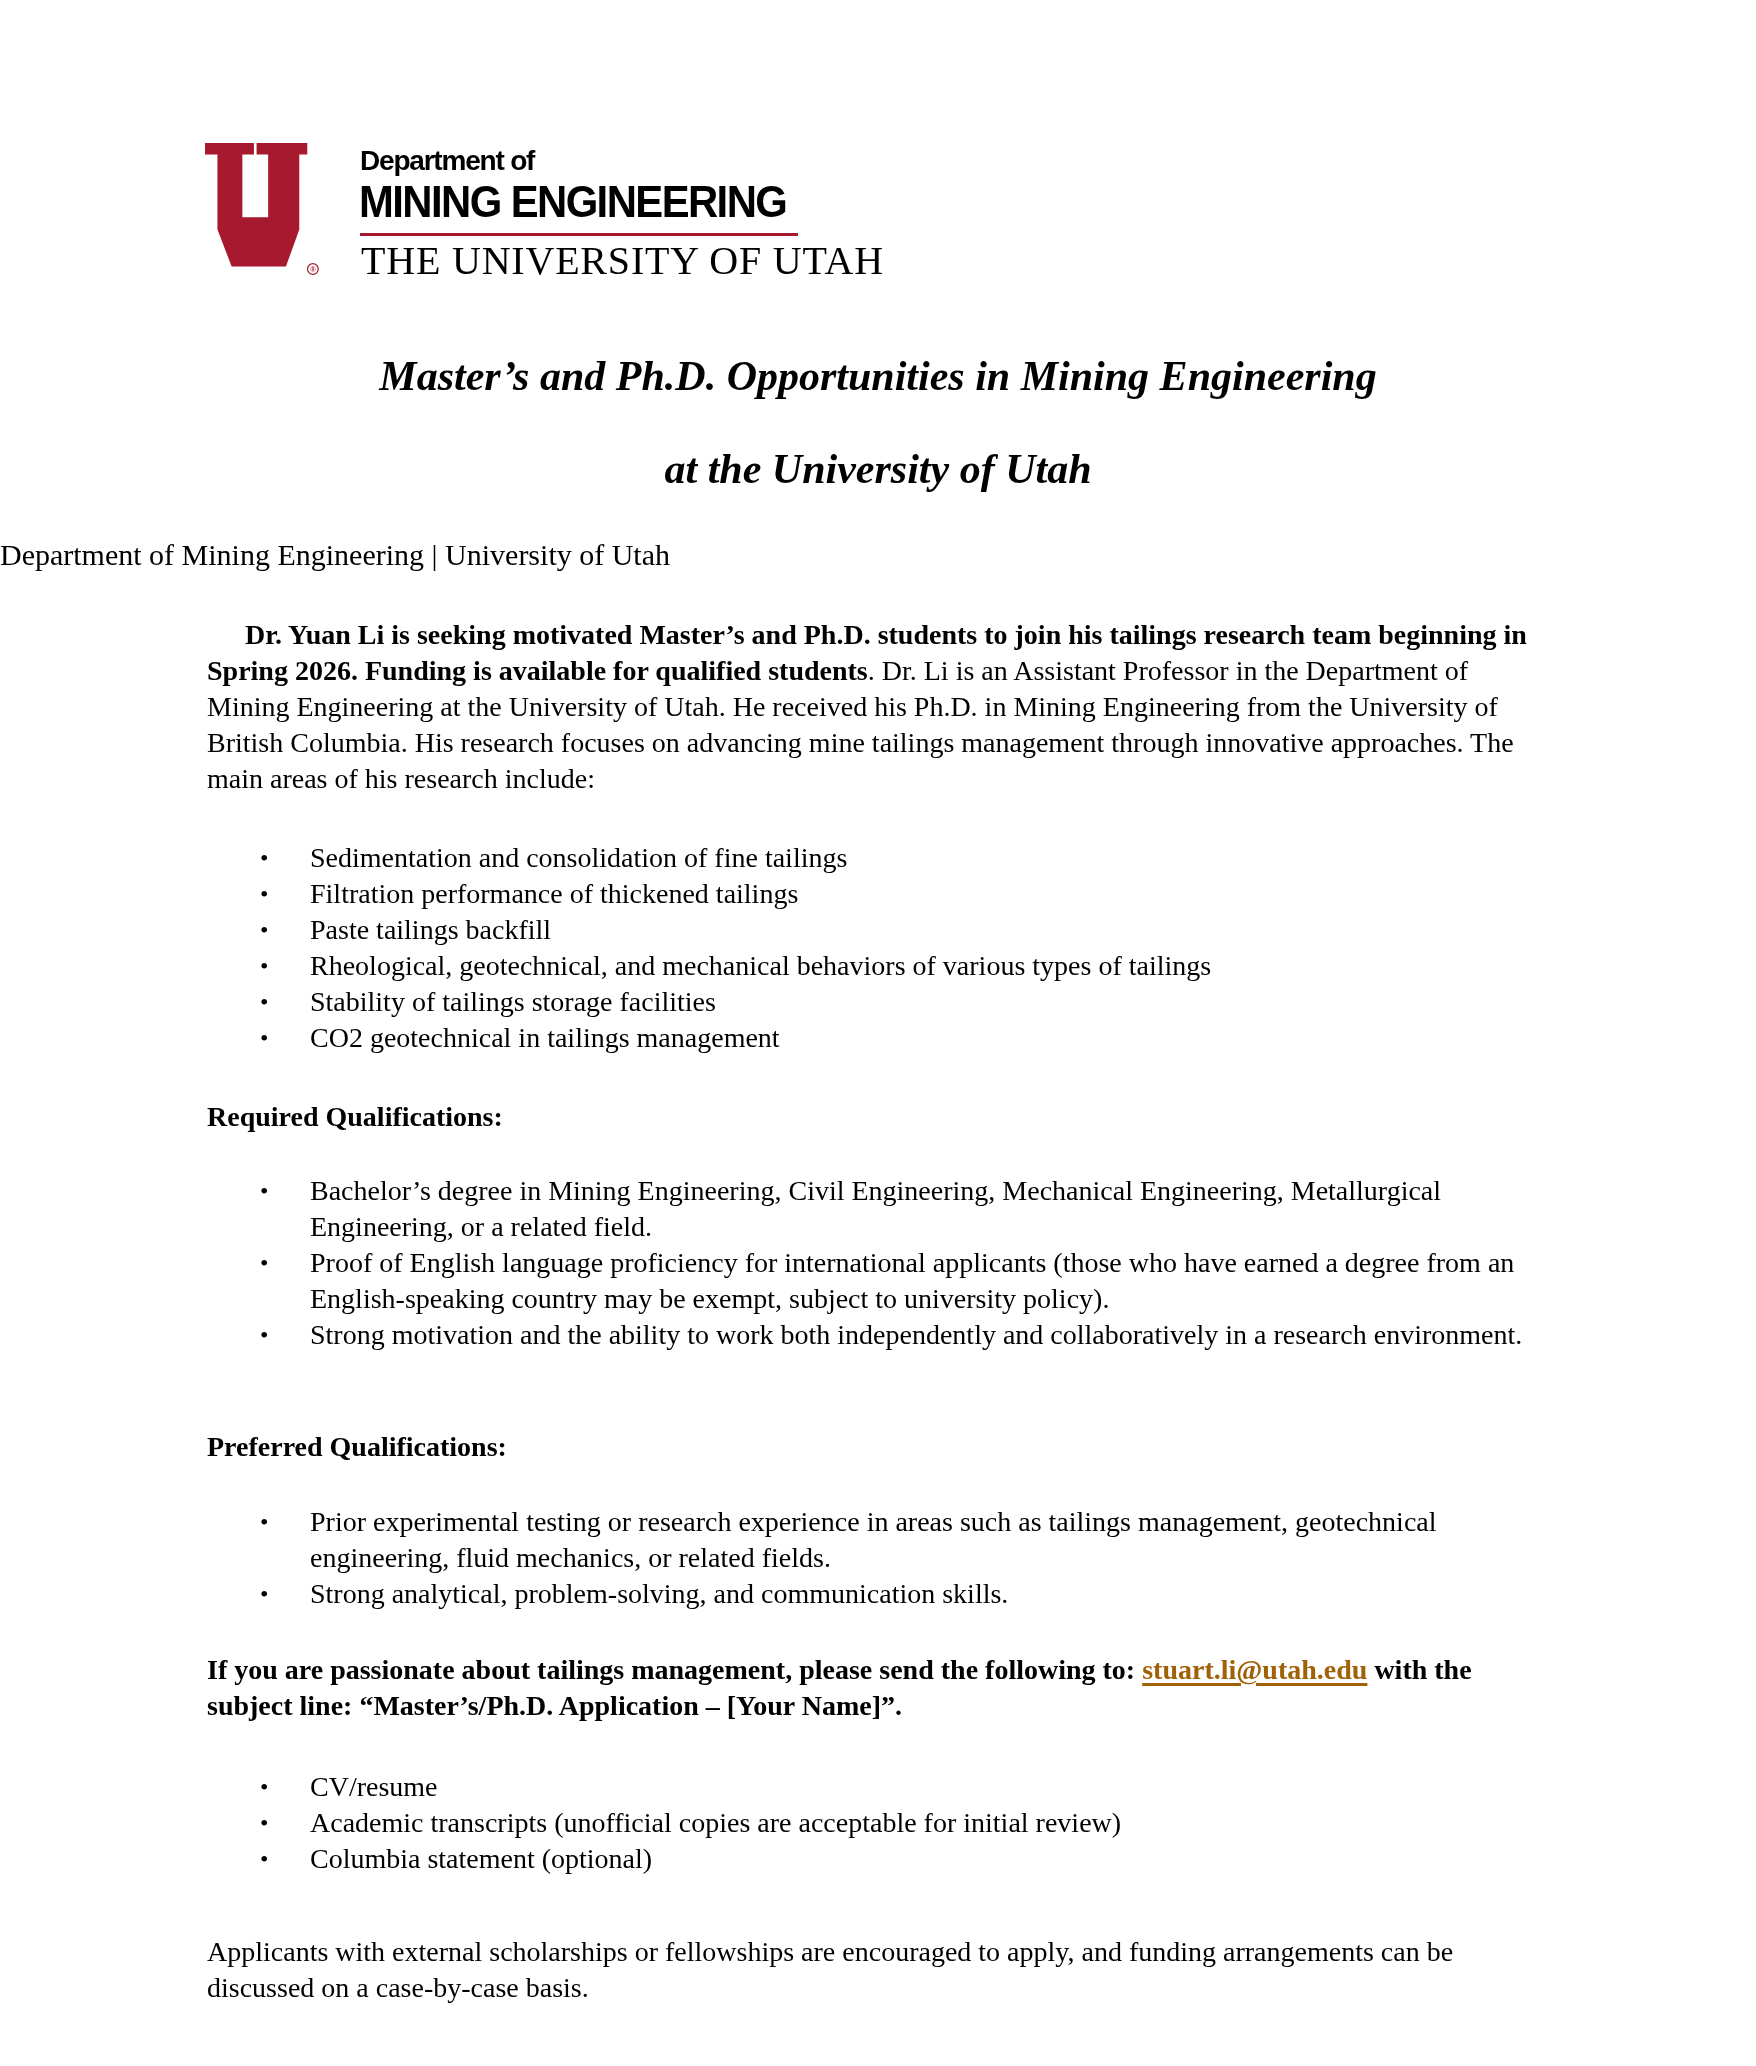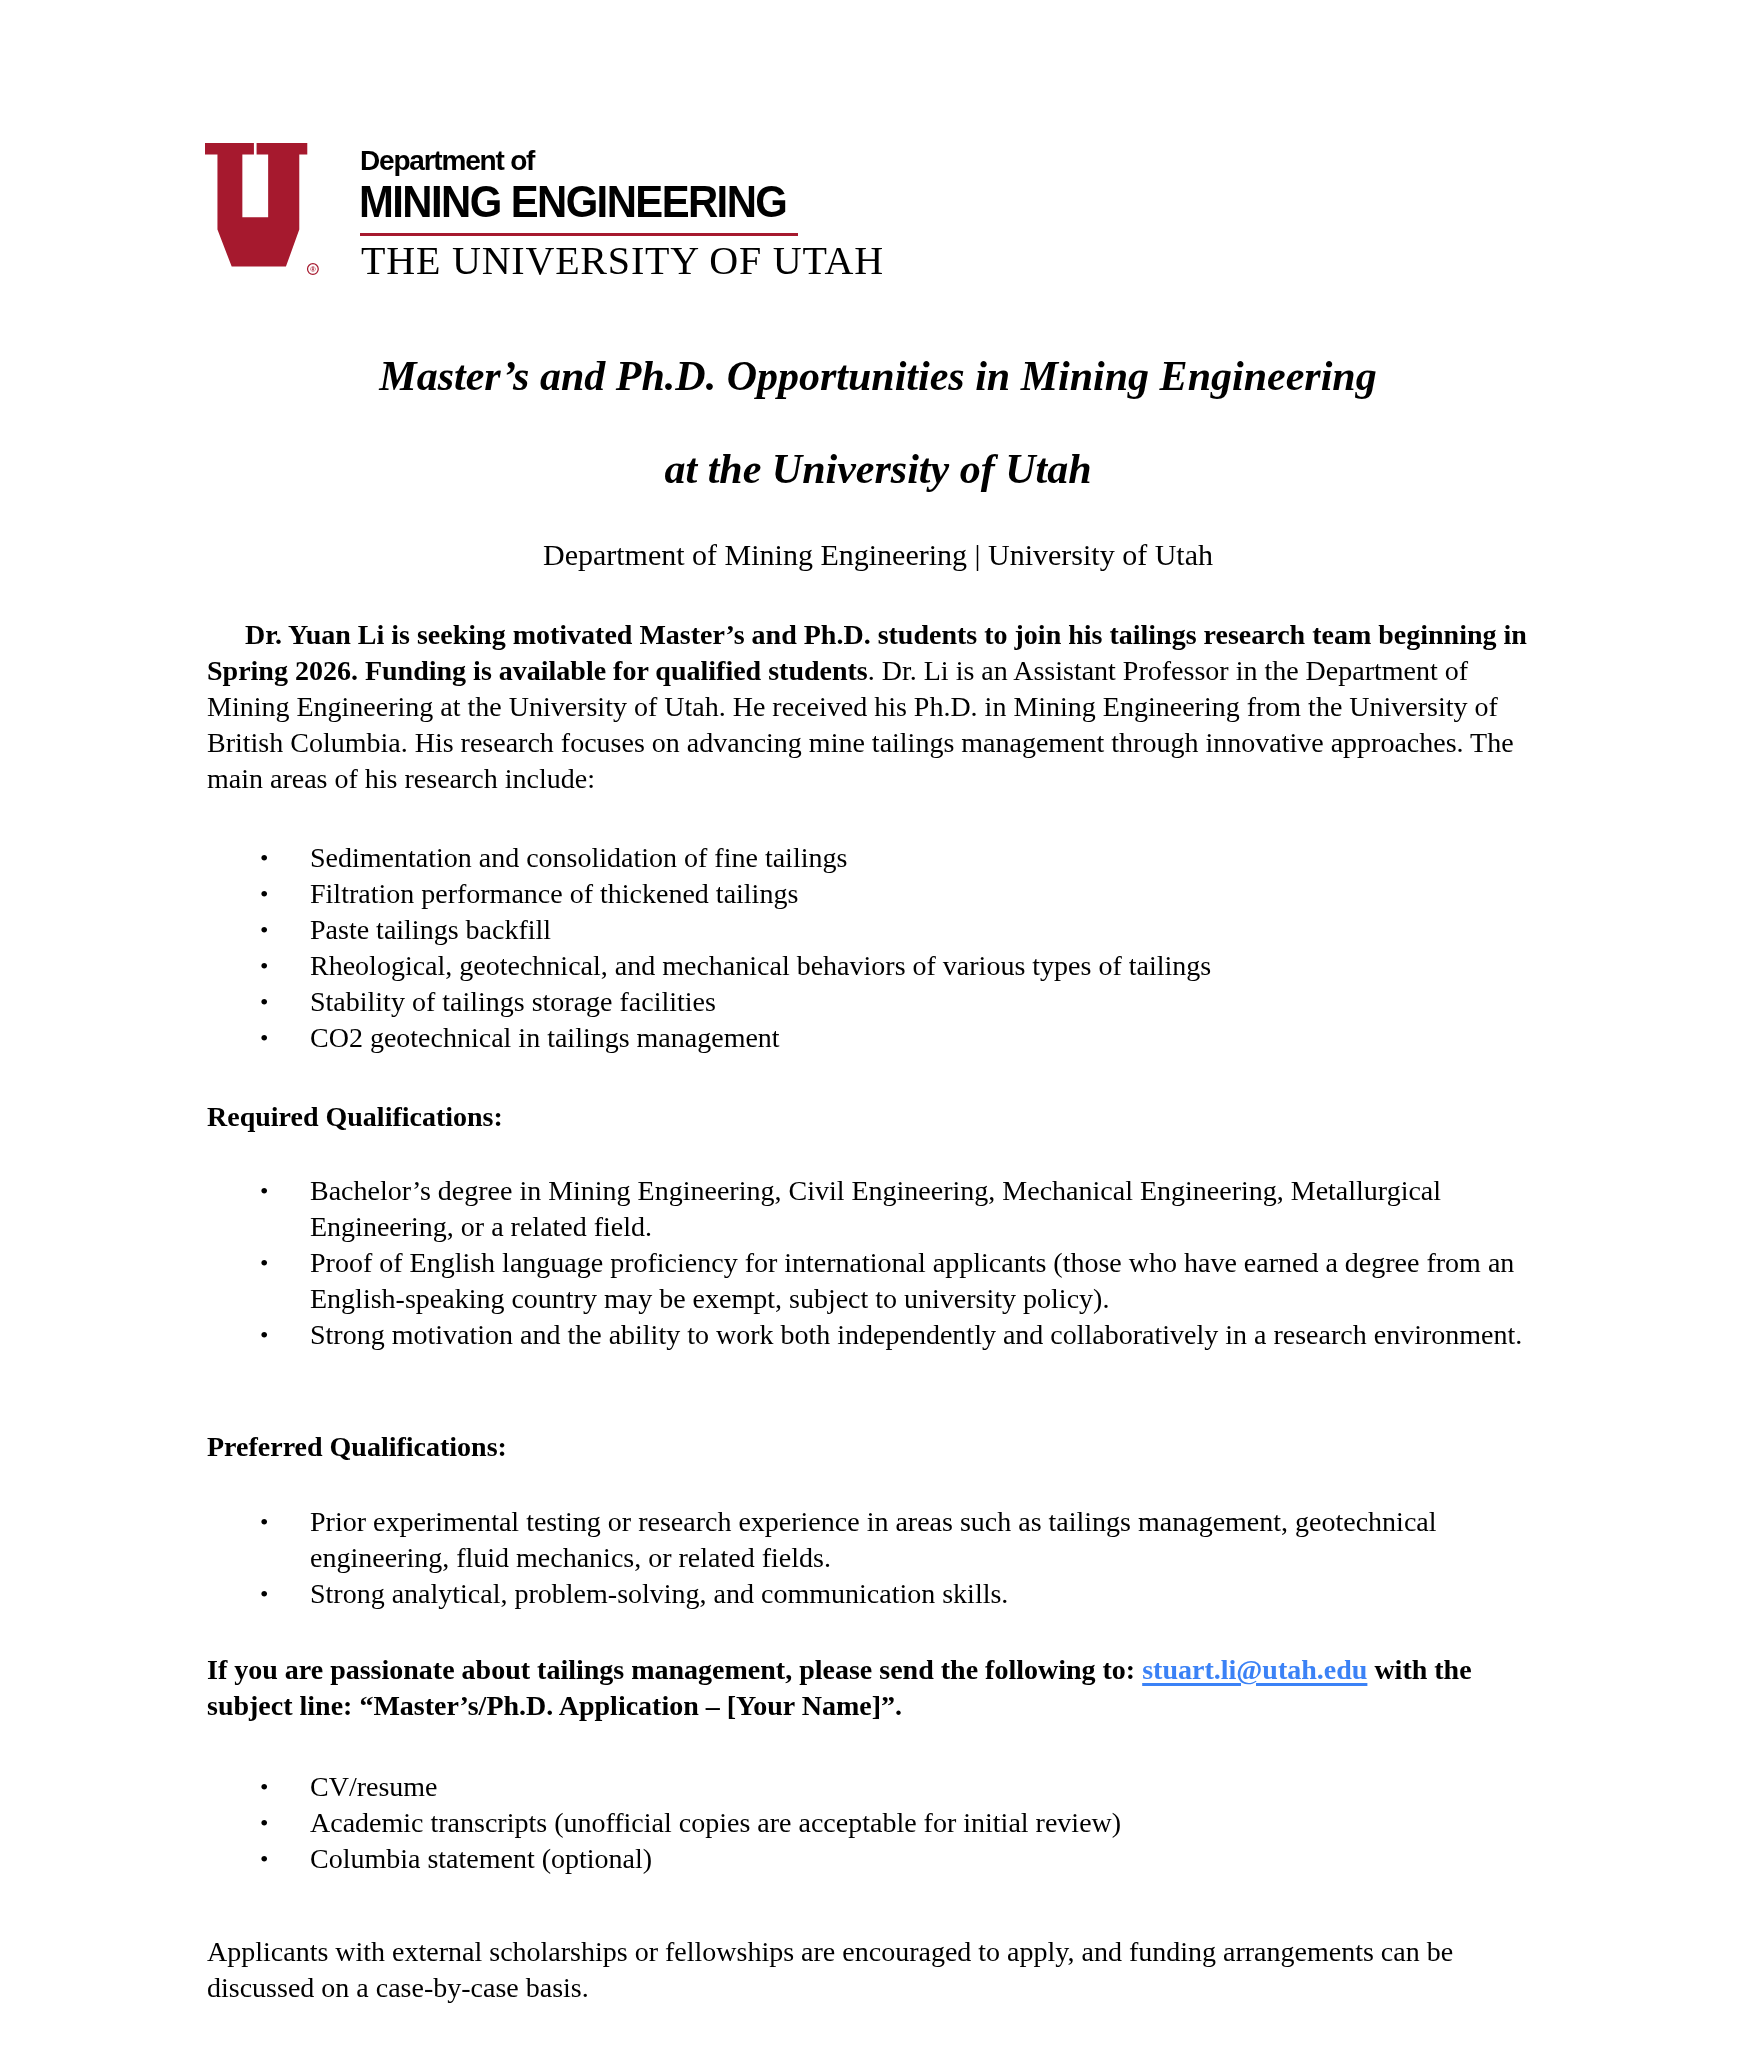--- a/index.html
+++ b/index.html
@@ -19,42 +19,42 @@
                    transform: scaleX(0.93); transform-origin: left top; white-space: nowrap; }
     #logo-rule { position: absolute; left: 155px; top: 90px; width: 438px; height: 2.9px; background: #a6192e; }
     #logo-univ { position: absolute; left: 156px; top: 98px;
                  font-family: "Liberation Serif", "DejaVu Serif", serif;
                  font-size: 40px; letter-spacing: 0.8px; line-height: 1; white-space: nowrap; font-weight: normal; }
 
     
     .title { left: 0; width: 1756px; text-align: center; font-weight: bold; font-size: 42px; line-height: 1; font-style: italic; }
     #title-1 { top: 355px; }
     #title-2 { top: 448px; }
-    #subtitle { left: 0; width: 1756px; text-align: center; top: 540px; font-size: 30px; line-height: 1; }
+    #subtitle { left: 0; width: 1756px; top: 540px; font-size: 30px; line-height: 1; }
 
     
     .body-block { left: 207px; width: 1347px; font-size: 28px; line-height: 36px; }
     #intro { top: 617px; }
     #intro b { font-weight: bold; margin-left: 38px; }
 
     ul.bullets { position: absolute; left: 207px; width: 1347px; margin: 0; padding: 0; list-style: none;
                  font-size: 28px; line-height: 36px; }
     ul.bullets li { position: relative; padding-left: 103px; }
     ul.bullets li .dot { position: absolute; left: 53px; top: 0; font-size: 24px; }
     #research-list { top: 840px; }
     #req-list { top: 1173px; }
     #pref-list { top: 1504px; }
     #apply-list { top: 1769px; }
 
     .heading { left: 207px; font-weight: bold; font-size: 28px; line-height: 36px; }
     #req-heading { top: 1099px; }
     #pref-heading { top: 1429px; }
 
     #apply { top: 1652px; font-weight: bold; }
-    #apply a { color: #3b82f6; text-decoration: underline; text-decoration-thickness: 2.5px; text-underline-offset: 4.1px; font-weight: bold; }
+    #apply a { color: #a16207; text-decoration: underline; text-decoration-thickness: 2.5px; text-underline-offset: 4.1px; font-weight: bold; }
 
     #closing { top: 1934px; }
   </style>
 </head>
 <body>
 
 <div id="logo" class="abs">
   <svg id="logo-u" width="140" height="136" viewBox="0 0 340 330">
     <path d="M0,0 H110 V28 H84 V180 H142 V28 H116 V0 H230 V28 H212 V210 L182,300 H60 L28,210 V28 H0 Z" fill="#a6192e" transform="translate(0,0) scale(1.08,1)"></path>
     <circle cx="262" cy="306" r="13" fill="none" stroke="#a6192e" stroke-width="3"></circle>

